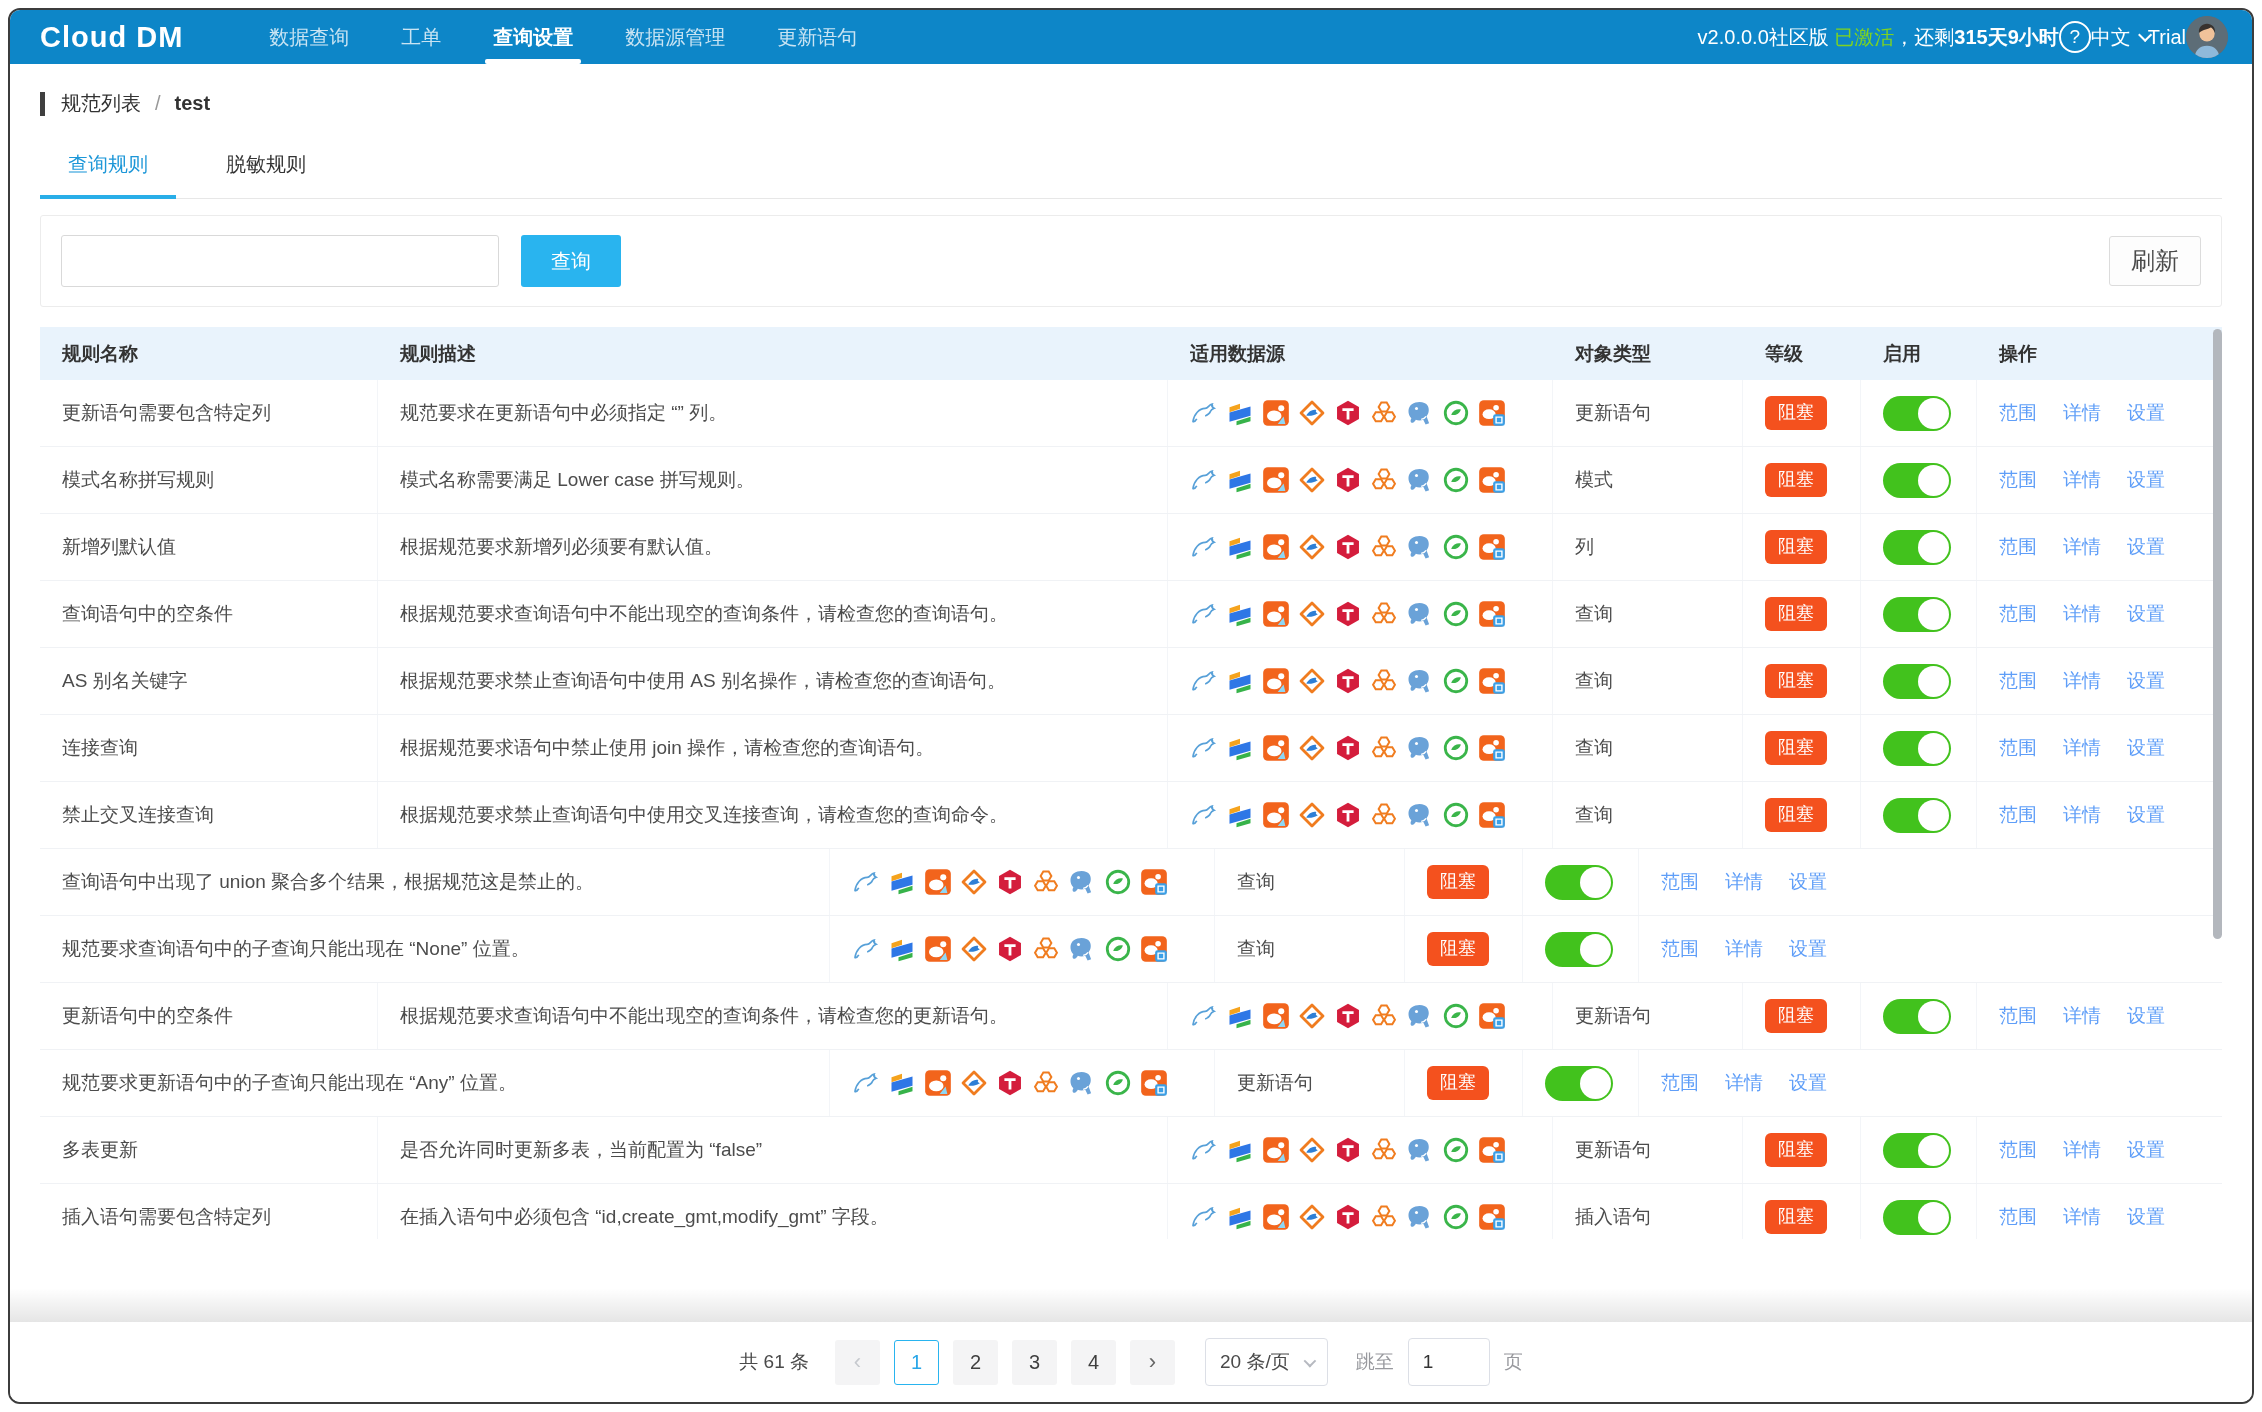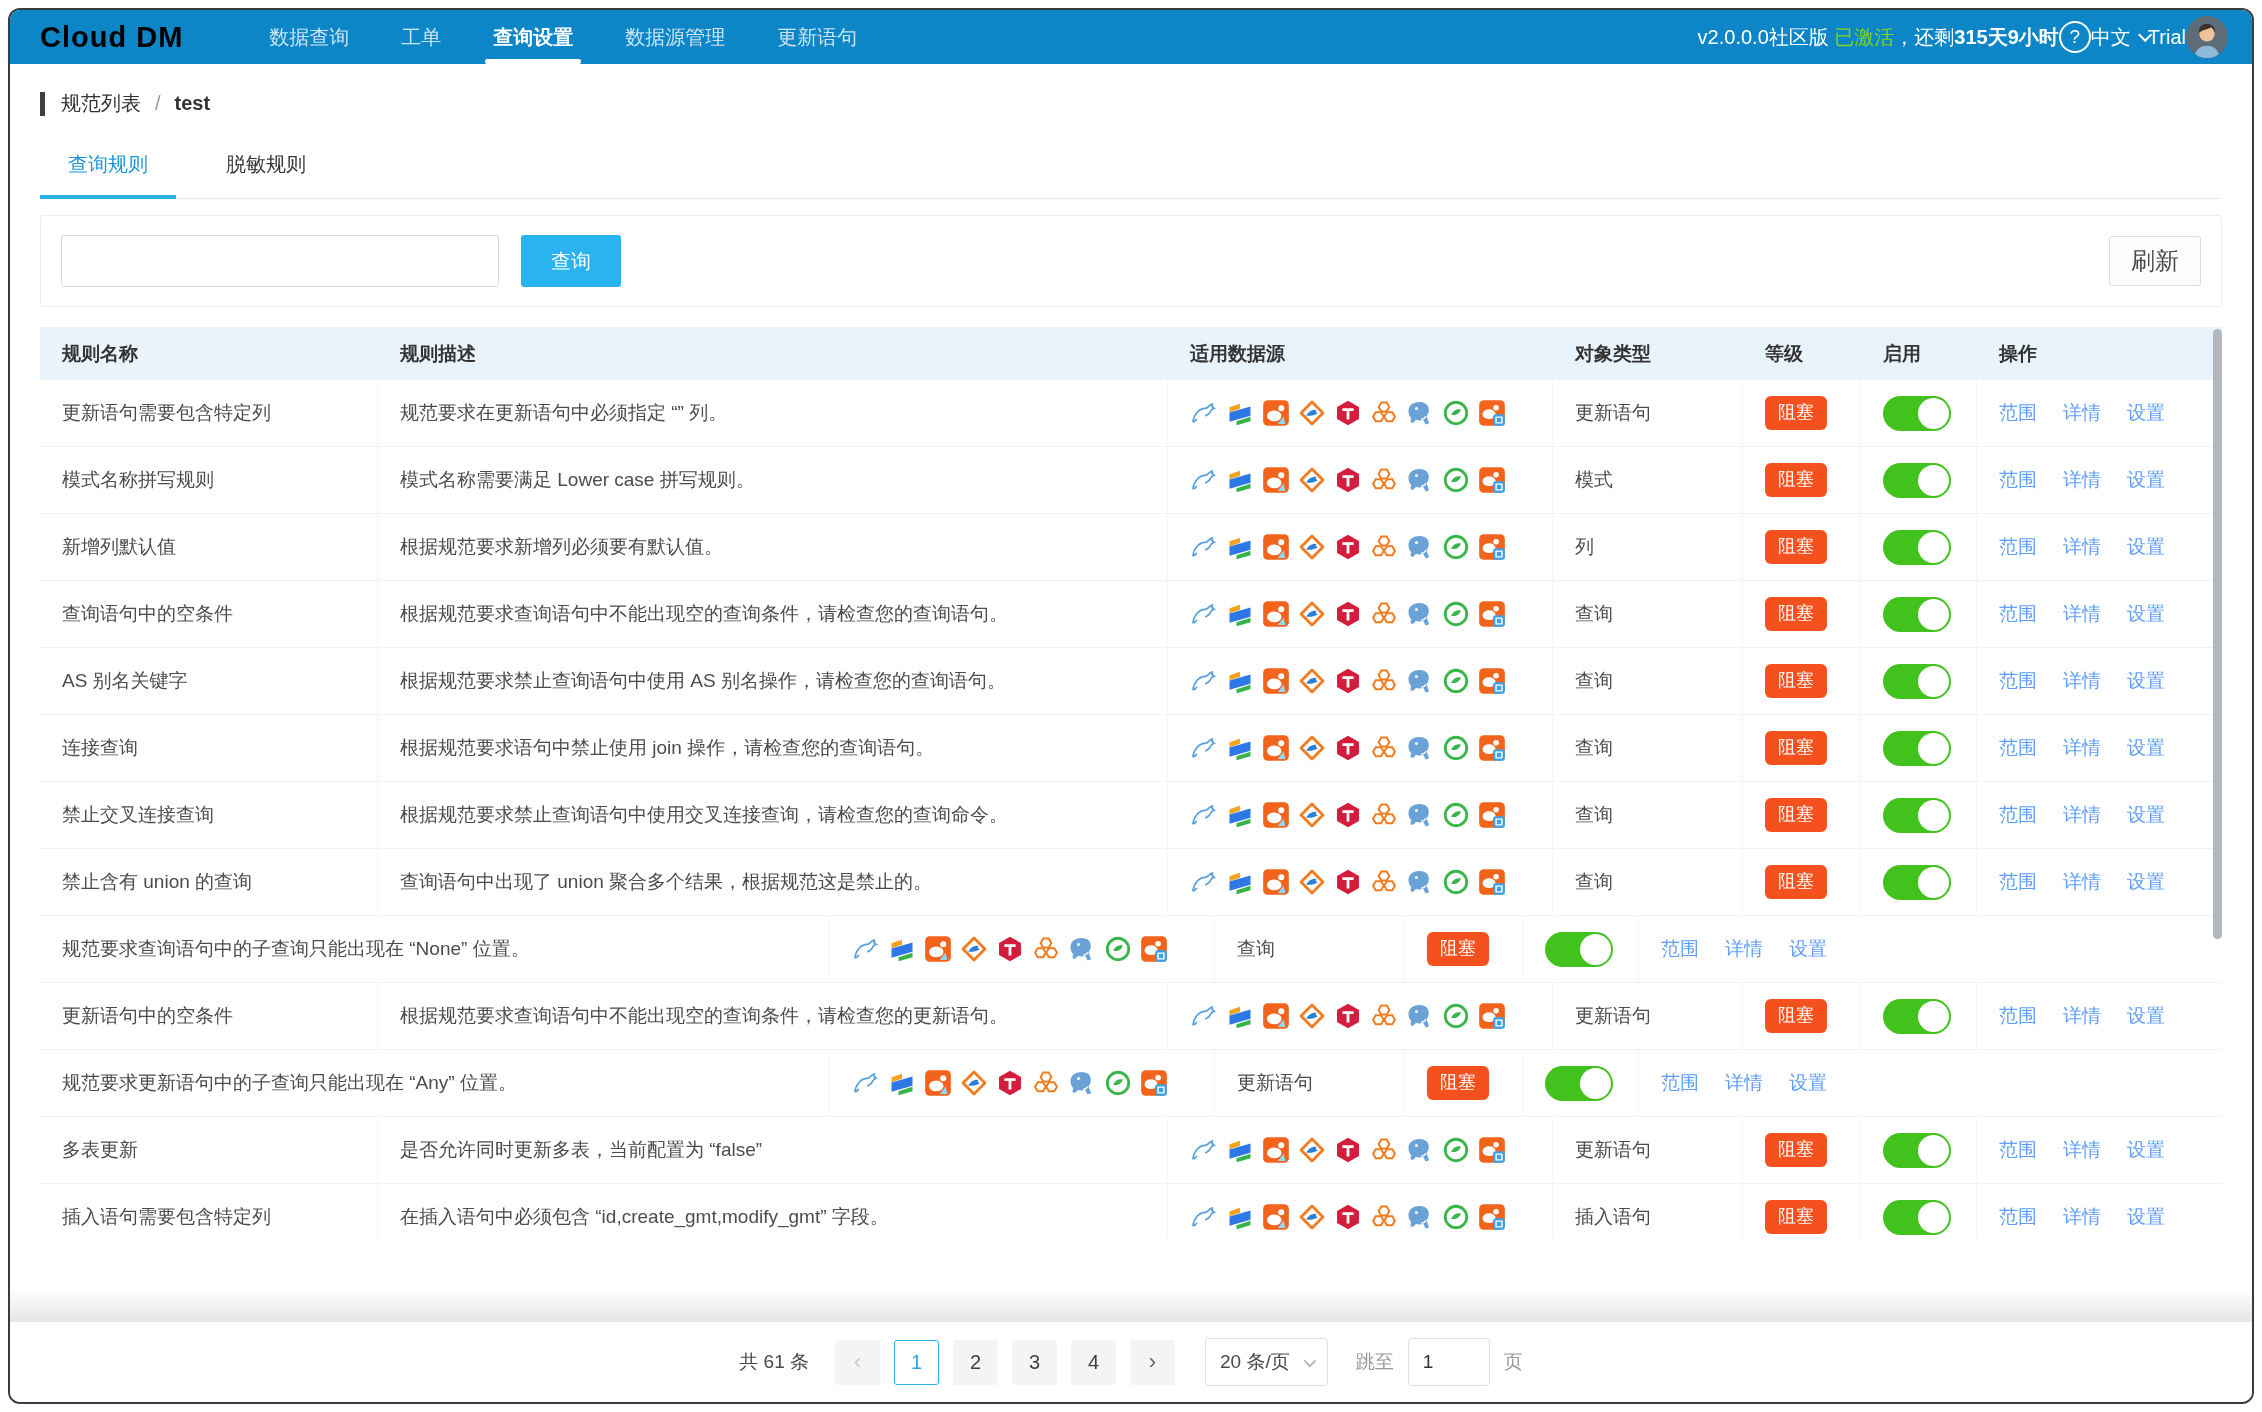--- a/index.html
+++ b/index.html
@@ -2,21 +2,21 @@
 <html><head>
 <meta charset="utf-8">
 <style>
   * { margin:0; padding:0; box-sizing:border-box; }
   html,body { width:2262px; height:1412px; background:#fff; font-family:"Liberation Sans","DejaVu Sans",sans-serif; }
   body { padding:8px; }
   .window { width:2246px; height:1396px; border:2px solid #3c3c3c; border-radius:12px; overflow:hidden; background:#fff; display:flex; flex-direction:column; }
 
   
   .navbar { height:54px; background:#0d86c8; display:flex; align-items:center; padding:0 24px 0 30px; flex-shrink:0; }
-  .logo { color:#000000; font-size:29px; font-weight:bold; letter-spacing:1px; margin-right:60px; }
+  .logo { color:#ffffff; font-size:29px; font-weight:bold; letter-spacing:1px; margin-right:60px; }
   .nav-menu { display:flex; align-items:stretch; height:100%; }
   .nav-item { color:rgba(255,255,255,.78); font-size:20px; padding:0 26px; display:flex; align-items:center; position:relative; cursor:pointer; }
   .nav-item.active { color:#fff; font-weight:bold; }
   .nav-item.active::after { content:""; position:absolute; left:18px; right:18px; bottom:0; height:5px; background:#fff; border-radius:2px; }
   .nav-right { margin-left:auto; display:flex; align-items:center; color:#fff; font-size:20px; }
   .license .status { color:#7ed321; }
   .license b { font-weight:bold; }
   .help-circle { width:32px; height:32px; border:2px solid #fff; border-radius:50%; display:flex; align-items:center; justify-content:center; font-size:19px; color:#fff; cursor:pointer; }
   .lang { display:flex; align-items:center; gap:7px; cursor:pointer; }
   .caret { width:10px; height:10px; border-right:2px solid #fff; border-bottom:2px solid #fff; transform:rotate(45deg) translateY(-3px); }
@@ -790,23 +790,20 @@
             </span>
           </div>
       <div class="td col-7">
         <a class="action-link">范围</a>
         <a class="action-link">详情</a>
         <a class="action-link">设置</a>
       </div>
     </div>
 
     <div class="tr">
-      <div class="td col-1">
-            <span class="c-name">禁止含有 union 的查询</span>
-          </div>
       <div class="td col-2">
             <span class="c-desc">查询语句中出现了 union 聚合多个结果，根据规范这是禁止的。</span>
           </div>
       <div class="td col-3">
         <span class="ds-icons">
           <span class="ds-icon" title="mysql">
                 <svg viewBox="0 0 24 24" fill="none">
                   <path d="M2.5 19.5c.8-6.5 5.5-11.5 10.5-11.5 2.8 0 3-3.2 6-3.6-.8 1.6-.2 2.6 1.7 3.6-1.5.6-2.6 1.1-3.1 2.6-.6 1.7-2 3.1-4.6 3.9" stroke="#57a0d8" stroke-width="1.4"></path>
                   <path d="M2.2 19.6c1.8-.3 3-1.2 3.6-2.6M18.9 6.2l.9-.7" stroke="#57a0d8" stroke-width="1.4"></path>
                 </svg>

